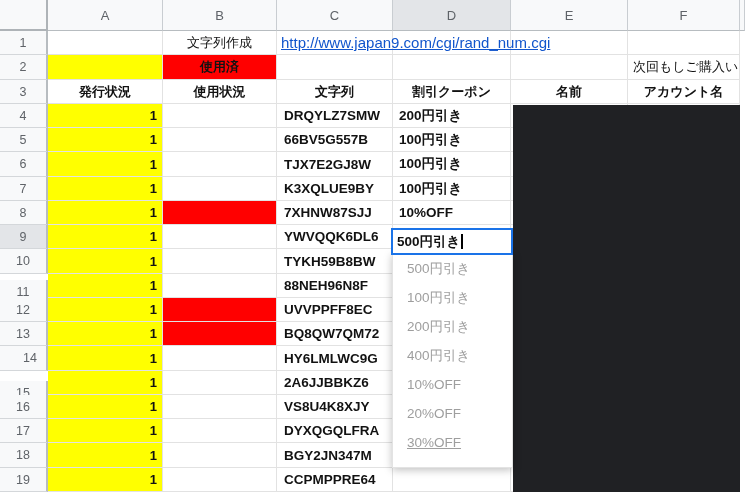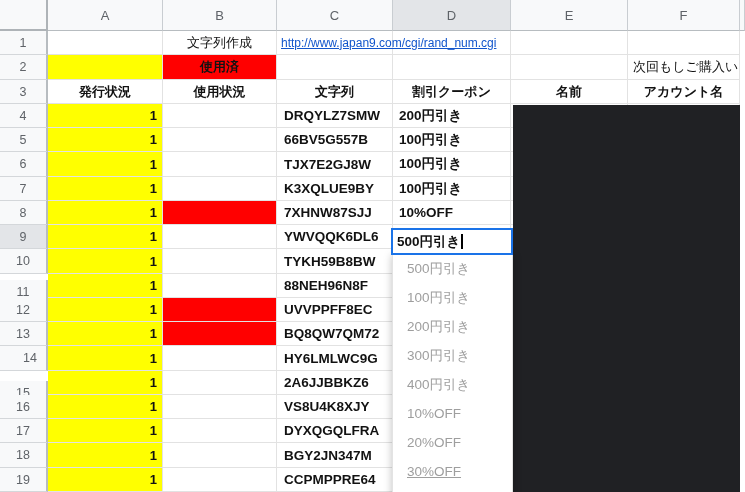--- a/index.html
+++ b/index.html
@@ -27,21 +27,21 @@
     position:absolute;box-sizing:border-box;border-right:1px solid #e2e2e2;border-bottom:1px solid #e2e2e2;
     font-size:13px;color:#121212;display:flex;align-items:center;overflow:hidden;
     padding:0 5px;white-space:nowrap;
   }
   .cell.bold{font-weight:700;}
   .cell.center{justify-content:center;padding:0;}
   .cell.right{justify-content:flex-end;}
   .cell.code{font-size:13.5px;font-weight:700;padding-left:7px;}
   .cell.coupon{font-size:13.5px;font-weight:700;padding-left:6px;}
   .cell.linkcell{overflow:visible;border-right:none;background:transparent;z-index:2;padding-left:4px;}
-  .sheetlink{color:#1155cc;text-decoration:underline;font-size:12px;white-space:nowrap;cursor:pointer;}
+  .sheetlink{color:#1155cc;text-decoration:underline;font-size:15px;white-space:nowrap;cursor:pointer;}
   .redact{position:absolute;z-index:3;}
   .editbox{
     position:absolute;z-index:6;background:#fff;border:2px solid #1a73e8;box-sizing:border-box;
     display:flex;align-items:center;padding-left:4px;font-size:13.5px;font-weight:700;color:#111;
   }
   .cursorbar{display:inline-block;width:1.5px;height:15px;background:#000;margin-left:1px;}
   .popup{
     position:absolute;z-index:5;background:#fff;border:1px solid #e3e3e3;box-sizing:border-box;
     box-shadow:0 2px 8px rgba(0,0,0,0.25);padding:0 0 10px 0;
   }
@@ -213,21 +213,20 @@
       <div class="cell" style="left: 511px; width: 117px; top: 468px; height: 24px;"></div>
       <div class="cell" style="left: 628px; width: 112px; top: 468px; height: 24px;"></div>
     </div>
 
   <div class="redact" id="redact" style="left: 513px; top: 105px; width: 227px; height: 387px; background: rgb(32, 33, 36);"></div>
 
   <div class="popup" id="popup" style="left: 392px; top: 253px; width: 121px;">
       <div class="popup-item" style="color: rgb(158, 158, 158);">500円引き</div>
       <div class="popup-item" style="color: rgb(158, 158, 158);">100円引き</div>
       <div class="popup-item" style="color: rgb(158, 158, 158);">200円引き</div>
-      <div class="popup-item" style="color: rgb(158, 158, 158);">300円引き</div>
       <div class="popup-item" style="color: rgb(158, 158, 158);">400円引き</div>
       <div class="popup-item" style="color: rgb(158, 158, 158);">10%OFF</div>
       <div class="popup-item" style="color: rgb(158, 158, 158);">20%OFF</div>
       <div class="popup-item" style="color: rgb(158, 158, 158); text-decoration: underline;">30%OFF</div>
     </div>
 
   <div class="editbox" id="editbox" style="left: 391px; top: 228px; width: 122px; height: 27px; border-color: rgb(26, 115, 232);">
     <span>500円引き</span>
       <span class="cursorbar"></span>
   </div>

